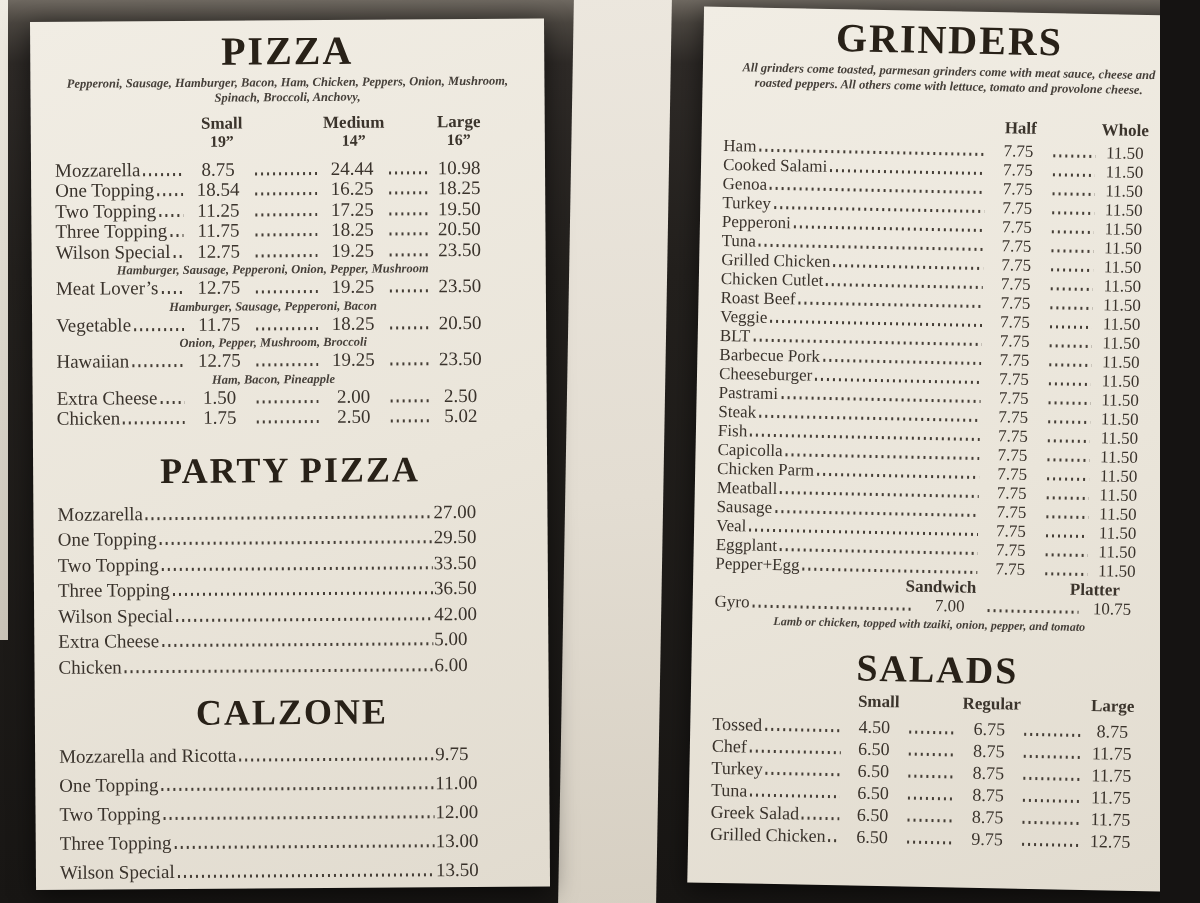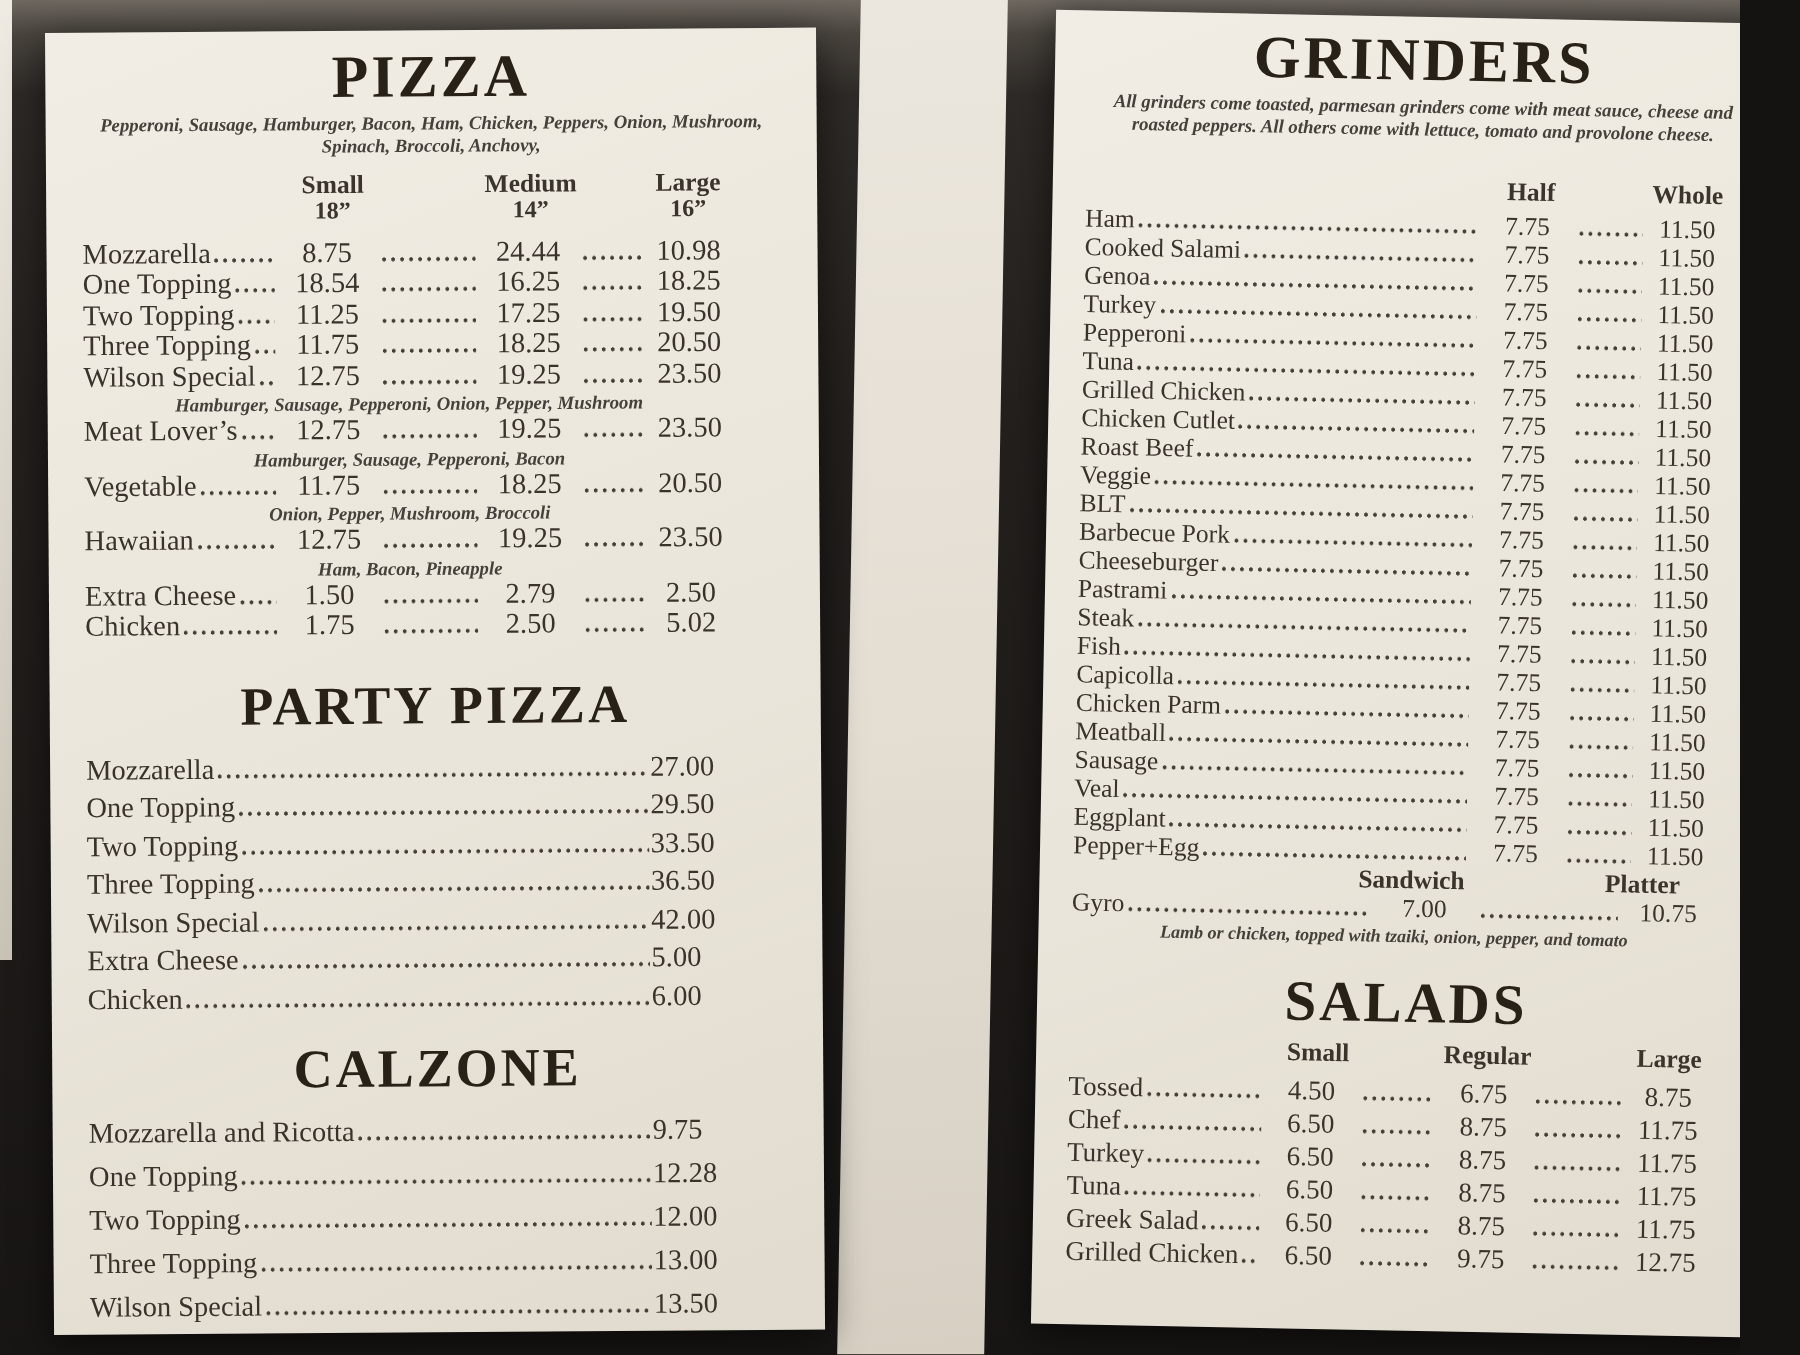--- a/index.html
+++ b/index.html
@@ -78,21 +78,21 @@
   <div class="page page-left">
 
     <div>
       <div class="sec-title t40 bleed-l">PIZZA</div>
       <div class="subtitle sub-pad bleed-l">Pepperoni, Sausage, Hamburger, Bacon, Ham, Chicken, Peppers, Onion, Mushroom, Spinach, Broccoli, Anchovy,</div>
 
       <div class="size-head">
         <span class="hspacer"></span>
         <span class="size-cell pw68">
           <span class="lb">Small</span>
-          <span class="sz">18”</span>
+          <span class="sz">19”</span>
         </span>
         <span class="sp g64"></span>
         <span class="size-cell pw68">
           <span class="lb">Medium</span>
           <span class="sz">14”</span>
         </span>
         <span class="sp g41"></span>
         <span class="size-cell pw60">
           <span class="lb">Large</span>
           <span class="sz">16”</span>
@@ -183,21 +183,21 @@
             <span class="dots fx g41"></span>
             <span class="price pw60">23.50</span>
           </div>
           <div class="note">Ham, Bacon, Pineapple</div>
 
           <div class="row">
             <span class="name">Extra Cheese</span>
             <span class="dots"></span>
             <span class="price pw68">1.50</span>
             <span class="dots fx g64"></span>
-            <span class="price pw68">2.79</span>
+            <span class="price pw68">2.00</span>
             <span class="dots fx g41"></span>
             <span class="price pw60">2.50</span>
           </div>
 
           <div class="row">
             <span class="name">Chicken</span>
             <span class="dots"></span>
             <span class="price pw68">1.75</span>
             <span class="dots fx g64"></span>
             <span class="price pw68">2.50</span>
@@ -262,21 +262,21 @@
 
           <div class="row">
             <span class="name">Mozzarella and Ricotta</span>
             <span class="dots"></span>
             <span class="price pr58">9.75</span>
           </div>
 
           <div class="row">
             <span class="name">One Topping</span>
             <span class="dots"></span>
-            <span class="price pr58">12.28</span>
+            <span class="price pr58">11.00</span>
           </div>
 
           <div class="row">
             <span class="name">Two Topping</span>
             <span class="dots"></span>
             <span class="price pr58">12.00</span>
           </div>
 
           <div class="row">
             <span class="name">Three Topping</span>

